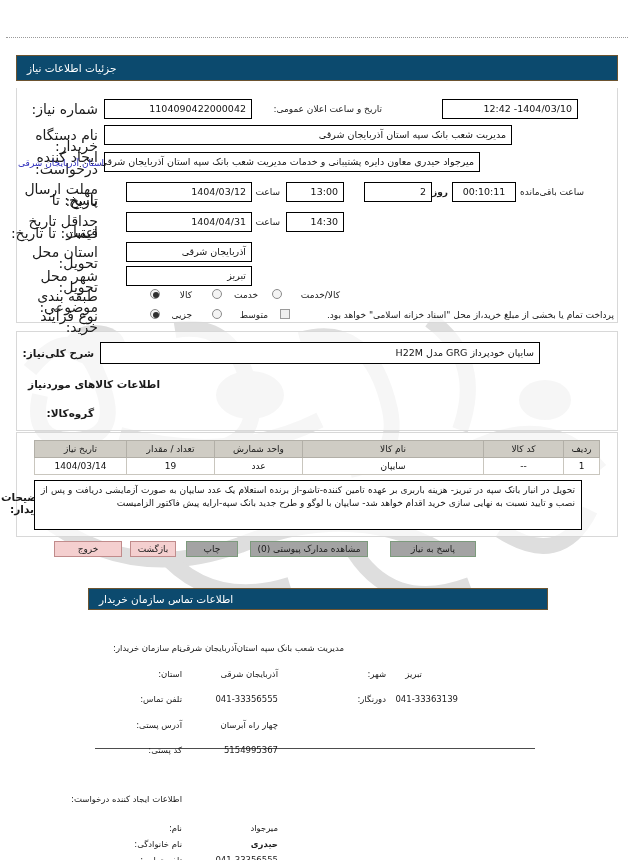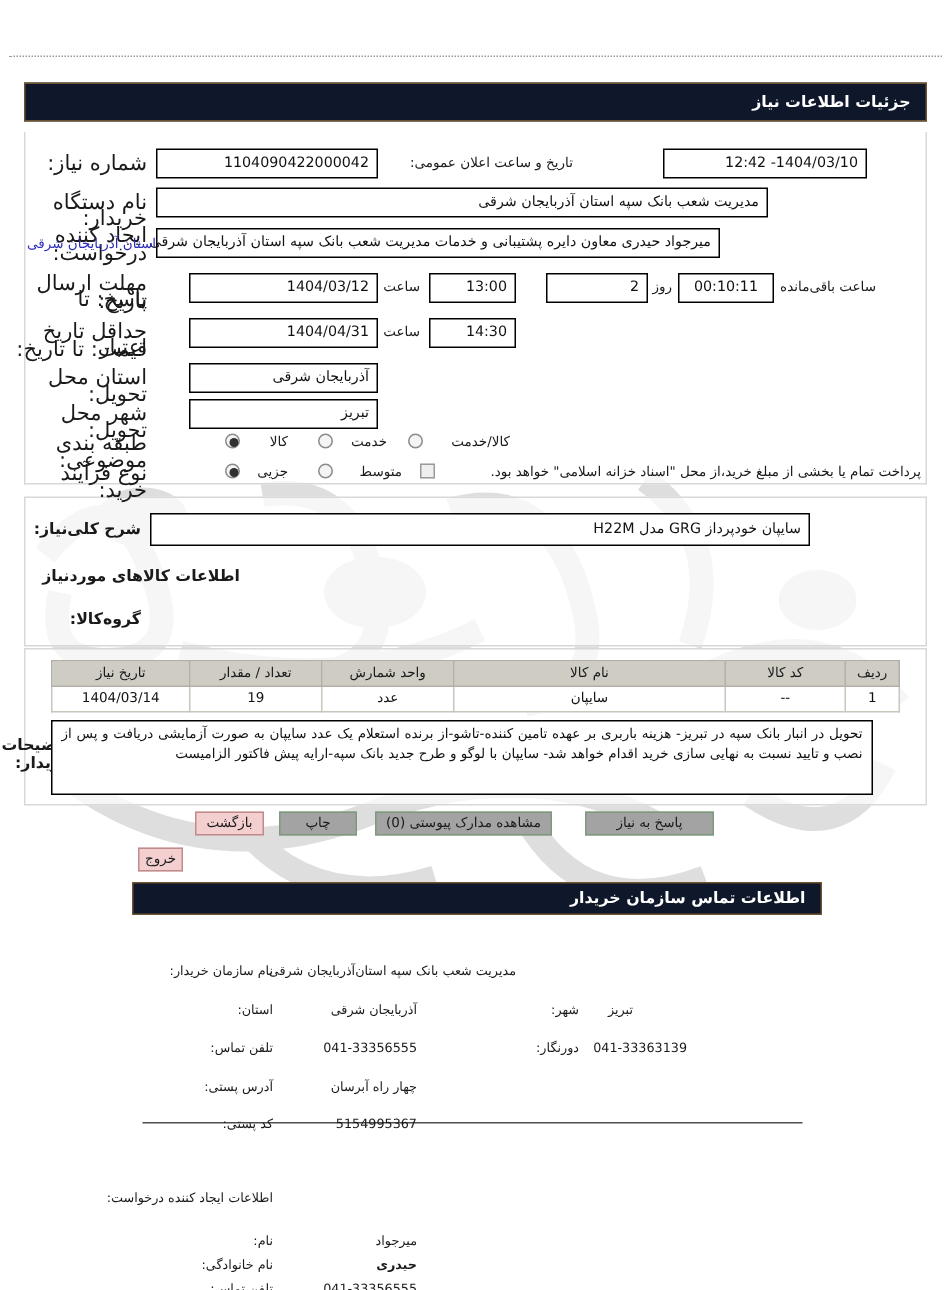--- a/index.html
+++ b/index.html
@@ -35,28 +35,28 @@
     position: absolute;
     left: 6px; right: 6px; top: 37px;
     border-top: 1px dotted #9a9a9a;
     height: 0;
     z-index: 2;
   }
 
   
   .bar {
     position: absolute;
-    background: #0f172a;
+    background: #0c4a6e;
     border: 1px solid #6d5430;
     color: #ffffff;
     font-size: 10.5px;
-    font-weight: bold;
+    font-weight: normal;
     line-height: 20px;
     padding: 0 10px;
-    text-align: right;
+    text-align: left;
     z-index: 3;
   }
   #bar-details { left: 16px; top: 55px; width: 602px; height: 26px; line-height: 24px; }
   #bar-contact { left: 88px; top: 588px; width: 460px; height: 22px; line-height: 20px; }
 
   
   .panel {
     position: absolute;
     left: 16px;
     width: 602px;
@@ -252,21 +252,21 @@
   <div class="lbl" style="right:536px; top:164px; width:82px;">درخواست:</div>
   <div class="box" style="right:154px; top:152px; width:376px; overflow:visible;">میرجواد  حیدری  معاون دایره  پشتیبانی و خدمات مدیریت شعب بانک سپه استان آذربایجان شرقی</div>
   <a class="overflow-link" href="#" style="right:530px; top:158px;">استان آذربایجان شرقی</a>
 
   <div class="lbl" style="right:536px; top:184px; width:90px;">مهلت ارسال پاسخ: تا</div>
   <div class="lbl" style="right:536px; top:196px; width:90px;">تاریخ:</div>
   <div class="box" style="right:382px; top:182px; width:126px;">1404/03/12</div>
   <div class="inline-lbl" style="right:354px; top:187px;">ساعت</div>
   <div class="box" style="right:290px; top:182px; width:58px;">13:00</div>
   <div class="box" style="right:202px; top:182px; width:68px;">2</div>
-  <div class="inline-lbl" style="right:186px; top:187px;">روز</div>
+  <div class="inline-lbl" style="right:186px; top:187px;font-weight:bold;">روز</div>
   <div class="box ctr" style="right:118px; top:182px; width:64px;">00:10:11</div>
   <div class="inline-lbl" style="right:50px; top:187px;">ساعت باقی‌مانده</div>
 
   <div class="lbl" style="right:536px; top:216px; width:90px;">حداقل تاریخ اعتبار</div>
   <div class="lbl" style="right:536px; top:228px; width:90px;">قیمت: تا تاریخ:</div>
   <div class="box" style="right:382px; top:212px; width:126px;">1404/04/31</div>
   <div class="inline-lbl" style="right:354px; top:217px;">ساعت</div>
   <div class="box" style="right:290px; top:212px; width:58px;">14:30</div>
 
   <div class="lbl" style="right:536px; top:247px; width:90px;">استان محل تحویل:</div>
@@ -326,21 +326,21 @@
   </table>
 
   <div class="lbl b" style="right:586px; top:492px; width:46px;">توضیحات</div>
   <div class="lbl b" style="right:586px; top:504px; width:46px;">خریدار:</div>
   <div id="notes-box">تحویل در انبار بانک سپه در تبریز- هزینه  باربری بر عهده تامین کننده-تاشو-از برنده استعلام یک عدد  سایپان به  صورت  آزمایشی  دریافت و پس از  نصب و تایید  نسبت به  نهایی  سازی  خرید اقدام خواهد  شد-  سایپان با لوگو و طرح جدید بانک  سپه-ارایه پیش فاکتور الزامیست</div>
 
   <div class="btn" style="right:158px; top:541px; width:86px;">پاسخ به نیاز</div>
   <div class="btn" style="right:266px; top:541px; width:118px;">مشاهده مدارک پیوستی (0)</div>
   <div class="btn" style="right:396px; top:541px; width:52px;">چاپ</div>
   <div class="btn red" style="right:458px; top:541px; width:46px;">بازگشت</div>
-  <div class="btn red" style="right:512px; top:541px; width:30px;margin-top:24px;">خروج</div>
+  <div class="btn red" style="right:512px; top:541px; width:68px;">خروج</div>
 
   <div class="bar" id="bar-contact">اطلاعات تماس سازمان خریدار</div>
 
   <div class="cinfo lab" style="right:452px; top:643px; width:92px; text-align:right;">نام سازمان خریدار:</div>
   <div class="cinfo" style="right:290px; top:643px;">مدیریت  شعب بانک سپه استان‌آذربایجان شرقی</div>
 
   <div class="cinfo lab" style="right:452px; top:669px; width:92px; text-align:right;">استان:</div>
   <div class="cinfo" style="right:356px; top:669px;">آذربایجان شرقی</div>
   <div class="cinfo lab" style="right:248px; top:669px; width:38px; text-align:right;">شهر:</div>
   <div class="cinfo" style="right:212px; top:669px;">تبریز</div>

